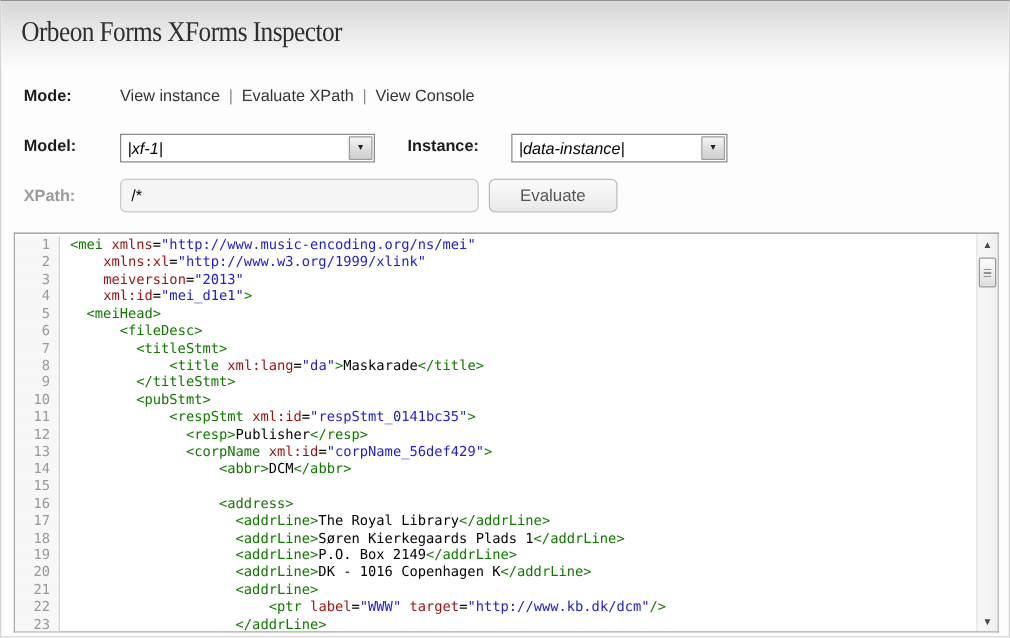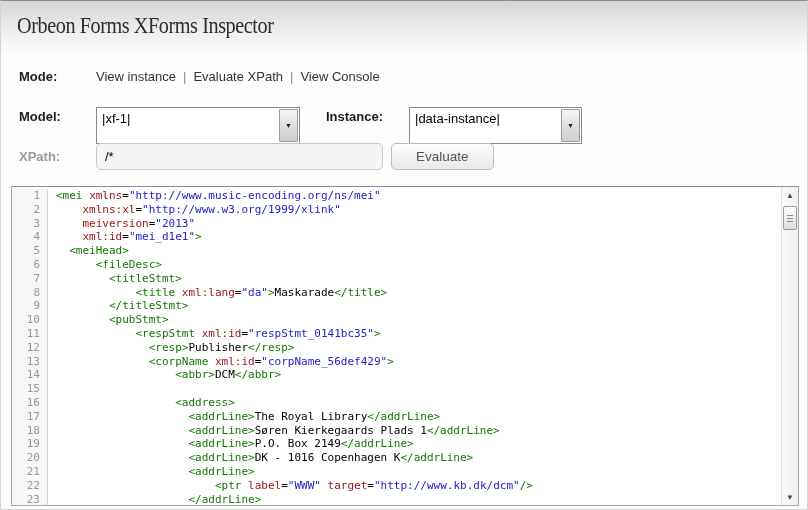--- a/index.html
+++ b/index.html
@@ -33,22 +33,22 @@
   }
   .mode-row { position:absolute; left:0; top:68px; right:0; height:20px; }
   .mode-links { position:absolute; left:95px; top:0; font-size:13px; color:#333; white-space:nowrap; }
   .mode-link { color:#333; text-decoration:none; cursor:pointer; }
   .mode-sep { color:#8a8a8a; padding:0 7px; }
 
   .model-row { position:absolute; left:0; top:104px; right:0; height:26px; }
 
   
   .w-select {
-    position:absolute; top:2px; height:37px;
-    background:#fff; border:1px solid #8a8a8a; cursor:default;
+    position:absolute; top:2px; height:23px;
+    background:#fff; border:1px solid #8a8a8a; cursor:default;font-style:italic;
   }
   .w-select .sel-value {
     position:absolute; left:5px; top:3px; right:24px;
     font-size:13px; color:#000; white-space:nowrap; overflow:hidden;
   }
   .w-select .sel-btn {
     position:absolute; right:1px; top:1px; bottom:1px; width:19px;
     background:linear-gradient(to bottom,#f5f5f5,#dcdcdc 60%,#cfcfcf);
     border:1px solid #9a9a9a; border-radius:1px;
     display:flex; align-items:center; justify-content:center;

